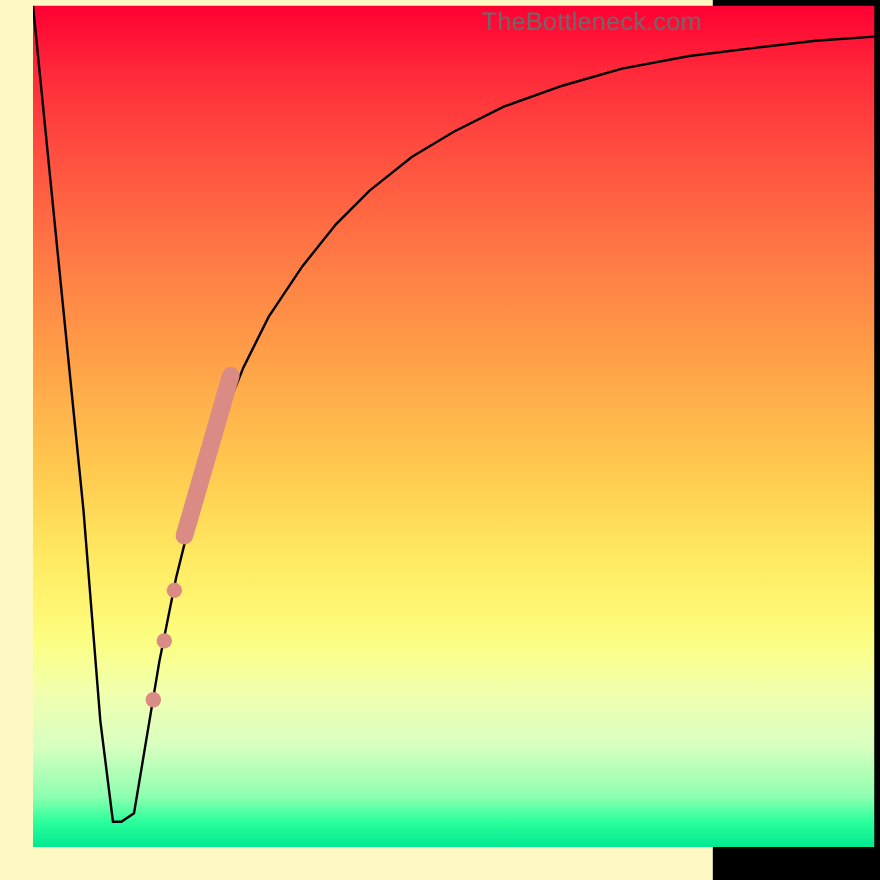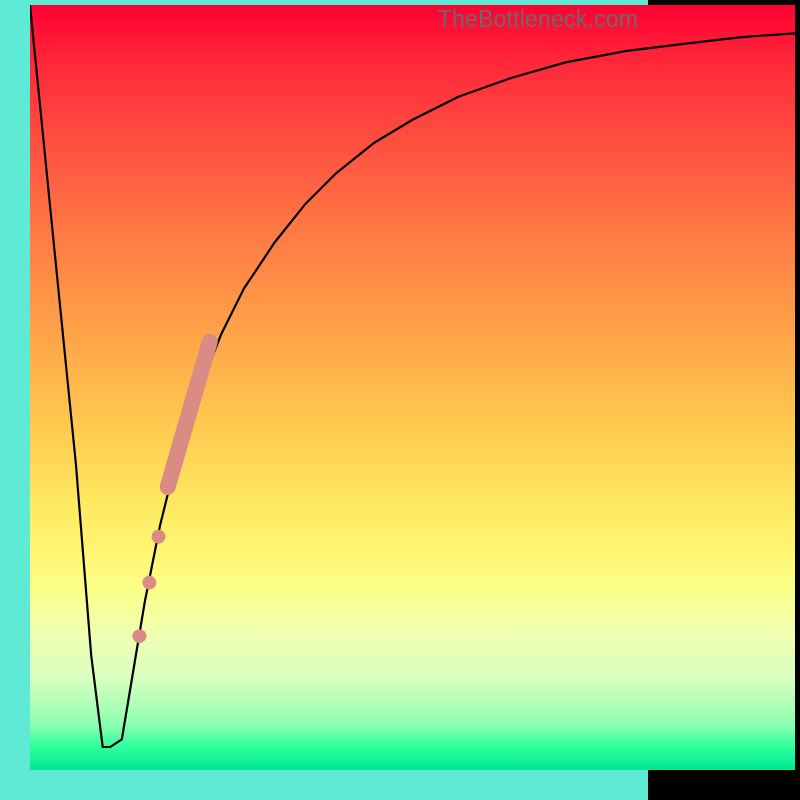--- a/index.html
+++ b/index.html
@@ -8,21 +8,21 @@
     width: 800px;
     height: 800px;
     overflow: hidden;
     background: #000;
     font-family: Arial, Helvetica, sans-serif;
   }
   .chart-container {
     position: relative;
     width: 648px;
     height: 800px;
-    background: #5eead4;
+    background: #fef9c3;
   }
   .plot-area {
     position: absolute;
     left: 30px;
     top: 5px;
     width: 765px;
     height: 765px;
     overflow: hidden;
   }
   .gradient-bg {

